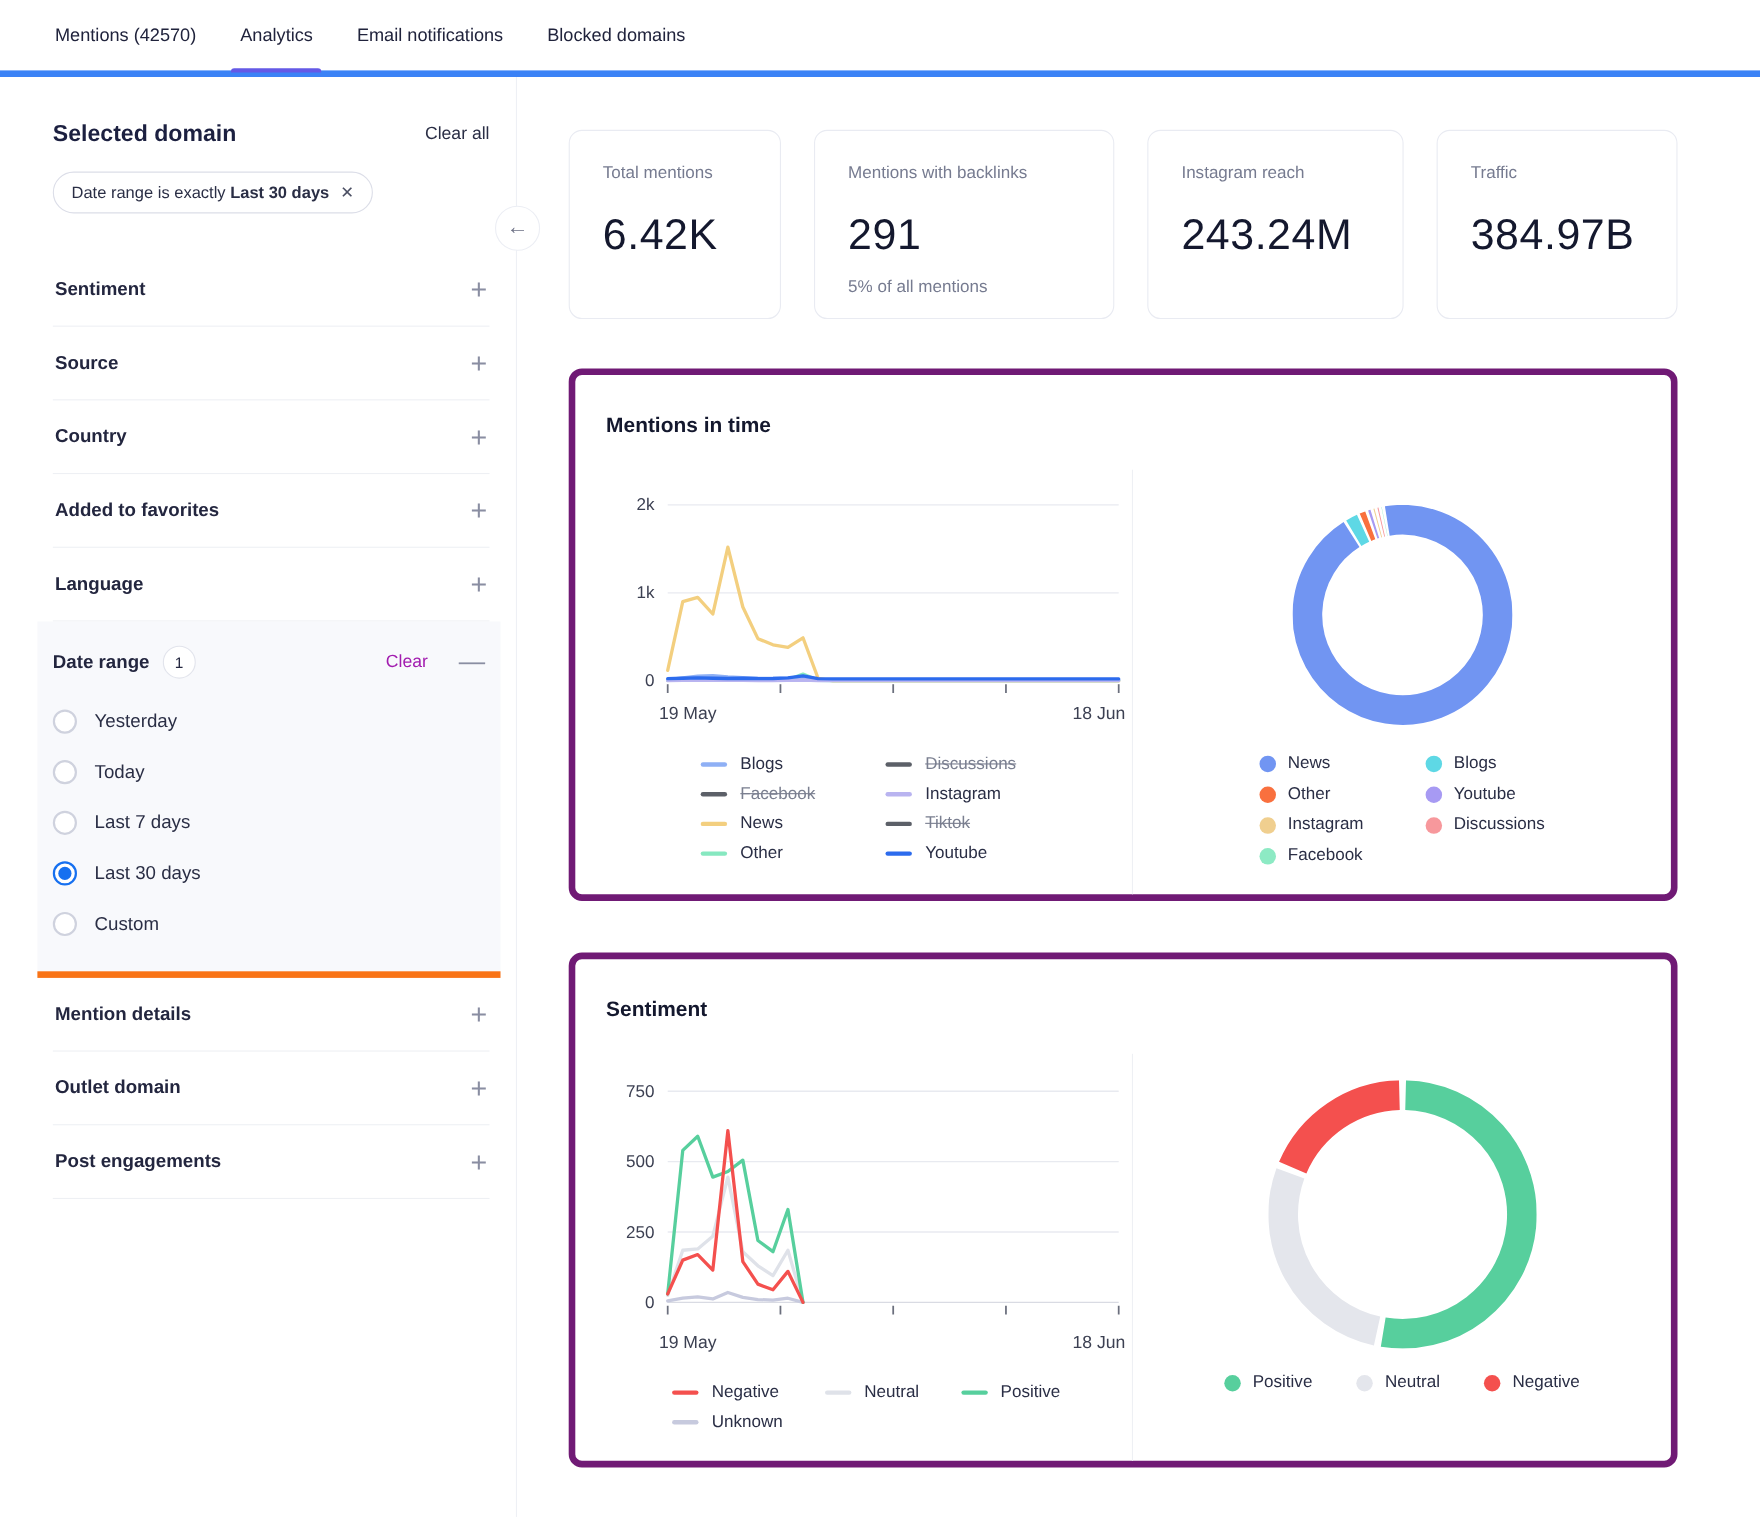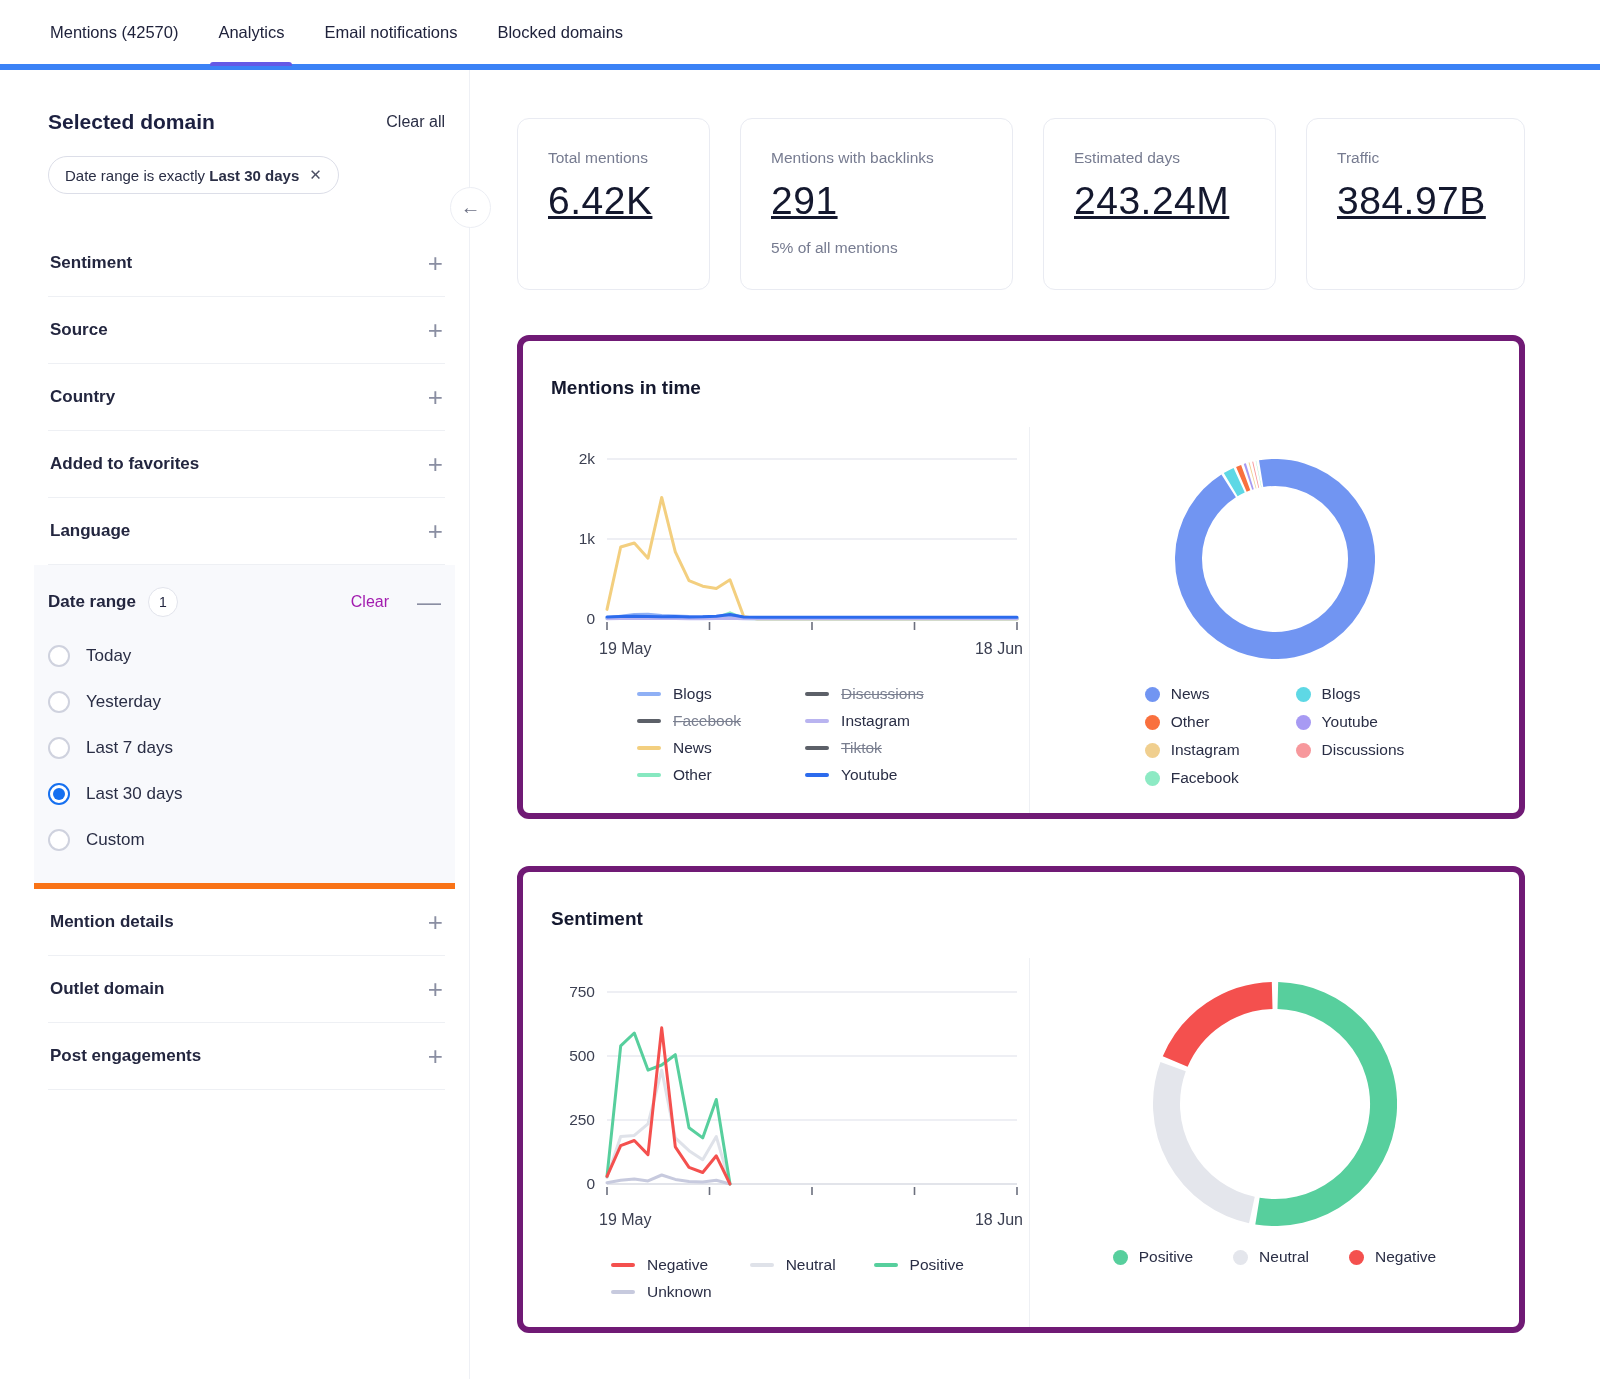--- a/index.html
+++ b/index.html
@@ -62,21 +62,21 @@
 
   
   .stats { display:flex; gap:30px; }
   .stat-card { border:1px solid #e9ebf2; border-radius:12px; height:172px;
     padding:30px 30px; }
   .stat-card:nth-child(1){ width:193px; }
   .stat-card:nth-child(2){ width:273px; }
   .stat-card:nth-child(3){ width:233px; }
   .stat-card:nth-child(4){ width:219px; }
   .stat-label { font-size:15.5px; color:#767b90; }
-  .stat-value { font-size:39px; color:#14182e; margin-top:12px; letter-spacing:.5px;text-decoration:underline; }
+  .stat-value { font-size:39px; color:#14182e; margin-top:25px; letter-spacing:.5px; }
   .stat-sub { font-size:15.5px; color:#767b90; margin-top:16px; }
 
   
   .card { border:6px solid #701a75; border-radius:12px; margin-top:45px; }
   .card-title { font-size:19px; font-weight:700; color:#14182e; padding:36px 28px 28px; }
   .card-body { display:grid; grid-template-columns: 507px 1fr; }
   .pane-left { border-right:1px solid #eef0f4; padding:12px 0 26px 26px; }
   .pane-right { display:flex; flex-direction:column; align-items:center;
     padding:10px 0 26px; }
 
@@ -153,25 +153,25 @@
       <div class="dr-head">
         <span class="dr-label">Date range</span>
         <span class="dr-count">1</span>
         <span class="dr-spacer"></span>
         <span class="dr-clear">Clear</span>
         <span class="minus">—</span>
       </div>
       <div id="radio-holder" style="margin-top:10px;">
           <div class="radio-row">
             <span class="radio"></span>
+            <span class="radio-label">Yesterday</span>
+          </div>
+          <div class="radio-row">
+            <span class="radio"></span>
             <span class="radio-label">Today</span>
-          </div>
-          <div class="radio-row">
-            <span class="radio"></span>
-            <span class="radio-label">Yesterday</span>
           </div>
           <div class="radio-row">
             <span class="radio"></span>
             <span class="radio-label">Last 7 days</span>
           </div>
           <div class="radio-row">
             <span class="radio sel"></span>
             <span class="radio-label">Last 30 days</span>
           </div>
           <div class="radio-row">
@@ -206,21 +206,21 @@
         <div class="stat-card">
           <div class="stat-label">Total mentions</div>
           <div class="stat-value">6.42K</div>
         </div>
         <div class="stat-card">
           <div class="stat-label">Mentions with backlinks</div>
           <div class="stat-value">291</div>
           <div class="stat-sub">5% of all mentions</div>
         </div>
         <div class="stat-card">
-          <div class="stat-label">Estimated days</div>
+          <div class="stat-label">Instagram reach</div>
           <div class="stat-value">243.24M</div>
         </div>
         <div class="stat-card">
           <div class="stat-label">Traffic</div>
           <div class="stat-value">384.97B</div>
         </div>
       </div>
 
     <section class="card">
       <div class="card-title">Mentions in time</div>

